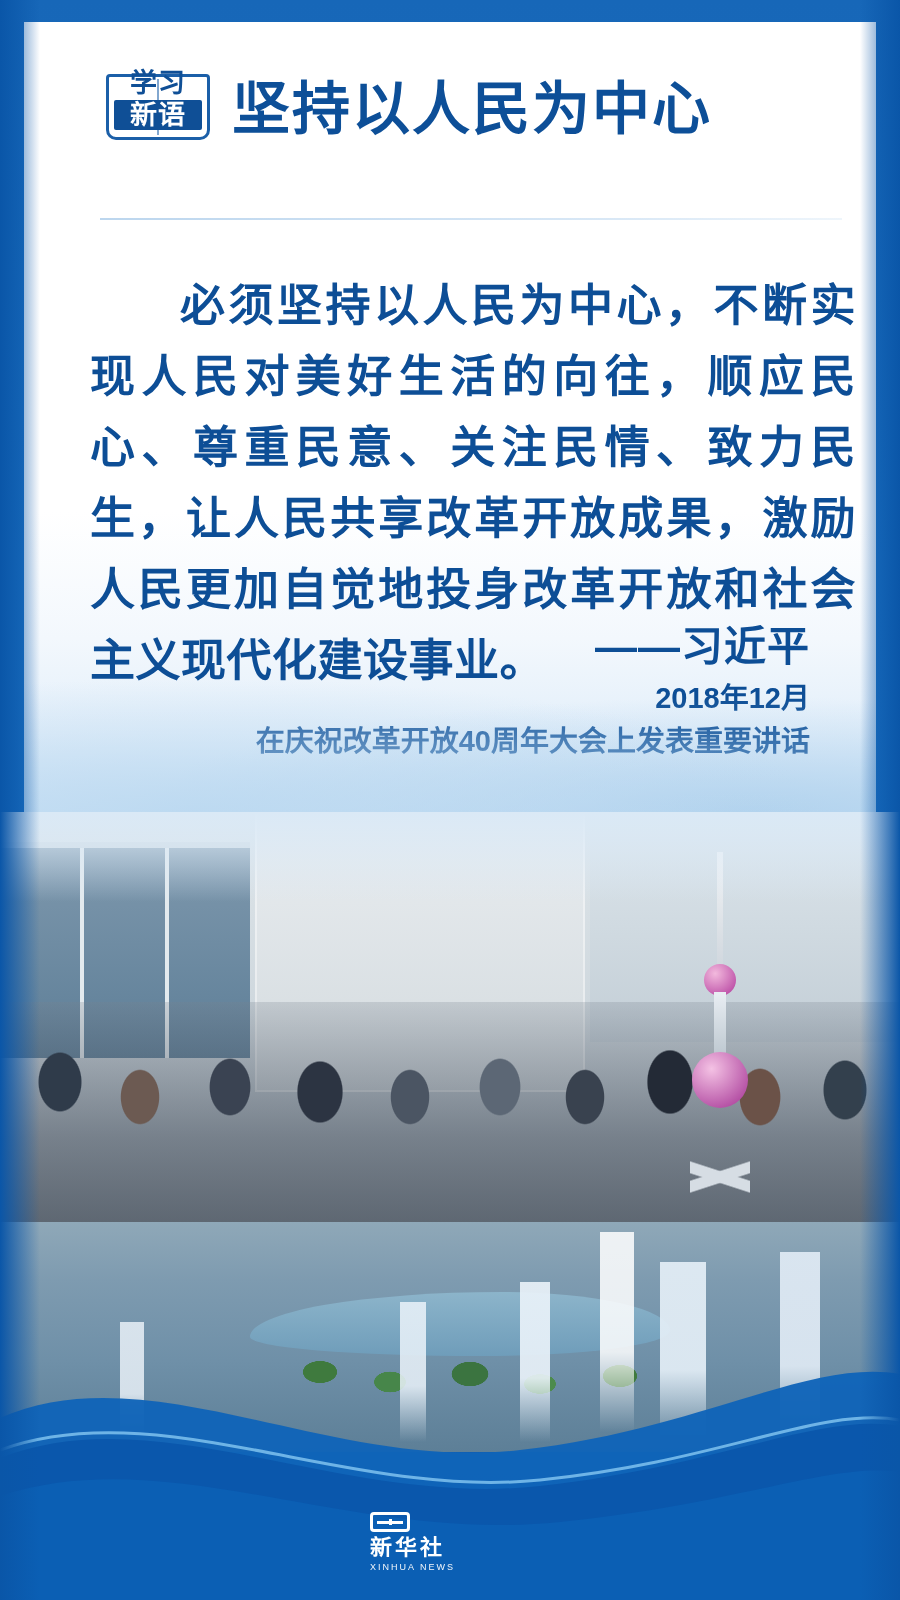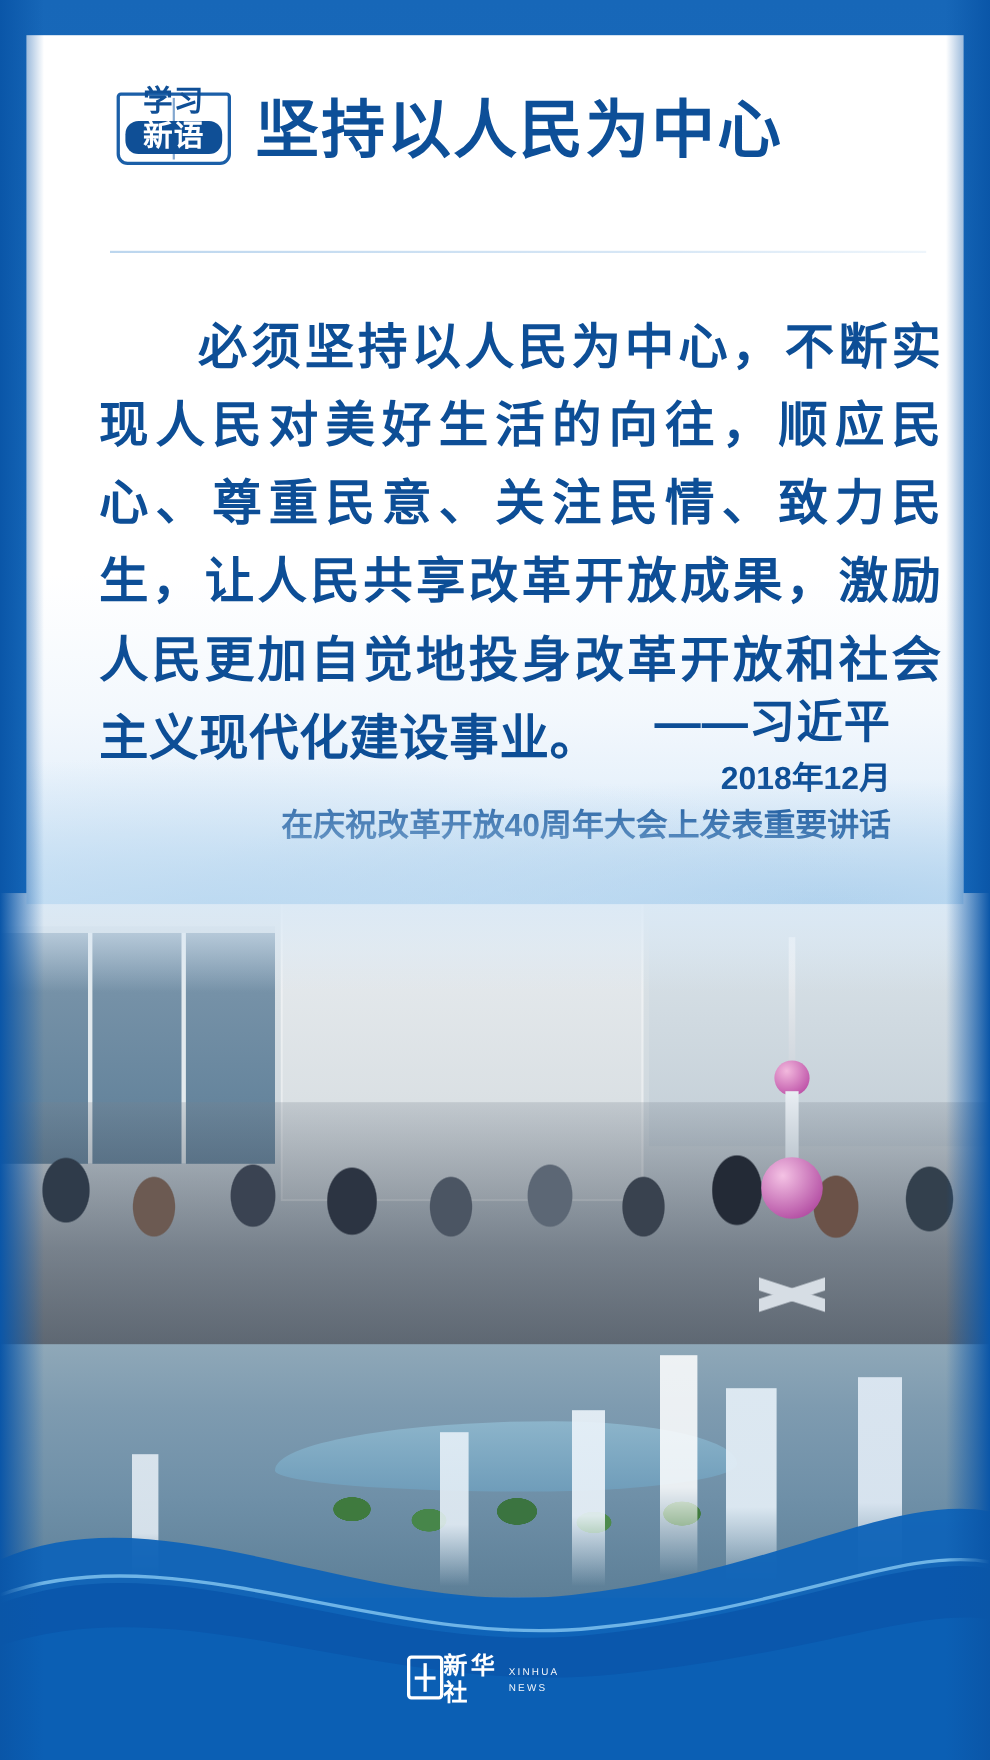--- a/index.html
+++ b/index.html
@@ -27,21 +27,21 @@
     z-index: 5;
     pointer-events: none;
   }
   .frame-left  { left: 0;  background: linear-gradient(90deg, #0a56a8 0%, rgba(10,86,168,0) 100%); }
   .frame-right { right: 0; background: linear-gradient(270deg, #0a56a8 0%, rgba(10,86,168,0) 100%); }
 
   
   .card {
     position: absolute;
     left: 24px;
-    top: 32px;
+    top: 22px;
     width: 852px;
     height: 790px;
     background: linear-gradient(180deg, #ffffff 0%, #ffffff 62%, #f3f8fd 78%, #e3effa 90%, #cfe4f6 100%);
     z-index: 3;
     overflow: hidden;
   }
   .card::after {
     content: "";
     position: absolute;
     left: 0; right: 0; bottom: 0;
@@ -101,21 +101,21 @@
     color: #0f4f96;
     letter-spacing: 1px;
     text-align: center;
     font-family: "DejaVu Serif", "Liberation Serif", serif;
   }
   .logo-text .l2 {
     display: block;
     background: #0f4f96;
     color: #ffffff;
     margin-top: 2px;
-    border-radius: 12px;
+    border-radius: 2px;
   }
   .header-title {
     font-size: 58px;
     line-height: 62px;
     font-weight: 700;
     color: #0d4f98;
     letter-spacing: 2px;
     white-space: nowrap;
     text-align: right;
   }
@@ -311,27 +311,27 @@
     height: 300px;
     z-index: 4;
   }
   .wave-wrap svg { display: block; width: 900px; height: 300px; }
 
   
   .xinhua {
     position: absolute;
     left: 50%;
     transform: translateX(-50%);
-    bottom: 42px;
+    bottom: 26px;
     width: 160px;
     height: 62px;
     z-index: 6;
     display: flex;
-    flex-direction: row;
-    align-items: center;
+    flex-direction: column;
+    align-items: flex-start;
     justify-content: center;
   }
   .xinhua .mark {
     width: 34px;
     height: 34px;
     border: 3px solid #ffffff;
     border-radius: 4px;
     position: relative;
     margin-bottom: 4px;
   }

